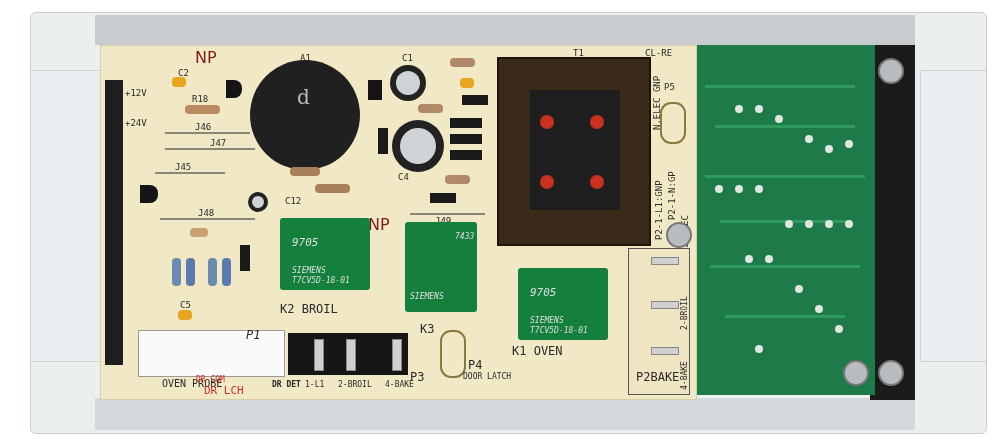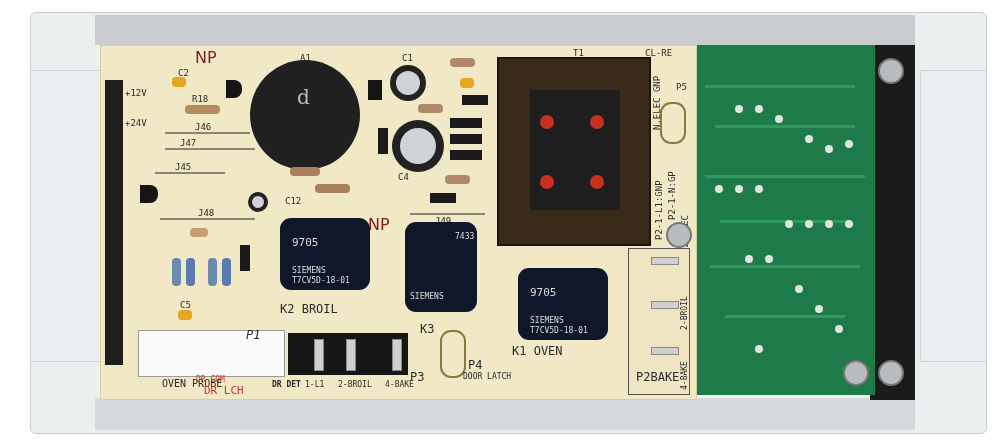--- a/index.html
+++ b/index.html
@@ -20,21 +20,21 @@
   .lbl.big{font-size:12px;}
   .lbl.vert{transform:rotate(-90deg);transform-origin:left top;}
   .red{position:absolute;font-family:"DejaVu Sans",sans-serif;color:#7f1d1d;font-size:16px;}
   .buzzer{left:250px;top:60px;width:110px;height:110px;border-radius:50%;background:#202020;}
   .buzzer-glyph{left:297px;top:85px;color:#bbb;font-size:20px;font-family:"DejaVu Serif",serif;}
   .cap{position:absolute;border-radius:50%;background:#222;}
   .cap-inner{position:absolute;border-radius:50%;background:#cfd3d6;}
   .transformer{left:497px;top:57px;width:150px;height:185px;background:#3a2a1a;border:2px solid #1e140a;}
   .transformer-core{left:530px;top:90px;width:90px;height:120px;background:#1e1e1e;}
   .coil{position:absolute;width:14px;height:14px;border-radius:50%;background:#c83020;}
-  .relay{position:absolute;background:#0f172a;border-radius:11px;}
+  .relay{position:absolute;background:#15803d;border-radius:3px;font-style:italic;}
   .relay-text{position:absolute;font-family:"DejaVu Sans Mono",monospace;color:#ddd;font-size:8px;}
   .resistor{position:absolute;height:9px;border-radius:4px;}
   .wire{position:absolute;height:2px;background:#8a8577;}
   .p1{left:138px;top:330px;width:145px;height:45px;background:#fafafa;border:1px solid #999;}
   .p3{left:288px;top:333px;width:120px;height:42px;background:#161616;}
   .blade{position:absolute;width:8px;height:30px;background:#d0d0d0;border:1px solid #888;}
   .p2-housing{left:628px;top:248px;width:60px;height:145px;border:1px solid #555;background:#efe5c2;}
   .screw{position:absolute;width:22px;height:22px;border-radius:50%;background:#b8bcbf;border:2px solid #777;}
   .small-cap{position:absolute;width:14px;height:10px;border-radius:4px;background:#e8a520;}
 </style>
@@ -105,21 +105,21 @@
 <div class="lbl" style="left:178px;top:68px;">C2</div>
 <div class="small-cap" style="left:460px;top:78px;"></div>
 <div class="small-cap" style="left:178px;top:310px;"></div>
 <div class="lbl" style="left:180px;top:300px;">C5</div>
 
 <div class="resistor" style="left:185px;top:105px;width:35px;background:#b88a60;"></div>
 <div class="lbl" style="left:192px;top:94px;">R18</div>
 <div class="wire" style="left:165px;top:132px;width:85px;"></div>
 <div class="lbl" style="left:195px;top:122px;">J46</div>
 <div class="wire" style="left:165px;top:148px;width:90px;"></div>
-<div class="lbl" style="left:180px;top:138px;">J47</div>
+<div class="lbl" style="left:210px;top:138px;">J47</div>
 <div class="wire" style="left:155px;top:172px;width:70px;"></div>
 <div class="lbl" style="left:175px;top:162px;">J45</div>
 <div class="wire" style="left:160px;top:218px;width:95px;"></div>
 <div class="lbl" style="left:198px;top:208px;">J48</div>
 <div class="wire" style="left:410px;top:213px;width:75px;"></div>
 <div class="lbl" style="left:435px;top:216px;">J49</div>
 <div class="resistor" style="left:290px;top:167px;width:30px;background:#a8805a;"></div>
 <div class="resistor" style="left:315px;top:184px;width:35px;background:#a8805a;"></div>
 <div class="resistor" style="left:450px;top:58px;width:25px;background:#b08a68;"></div>
 <div class="resistor" style="left:418px;top:104px;width:25px;background:#b08a68;"></div>
@@ -151,21 +151,21 @@
 </div>
 <div class="lbl" style="left:573px;top:48px;">T1</div>
 <div class="lbl" style="left:645px;top:48px;">CL-RE</div>
 
 <div class="lbl vert" style="left:652px;top:130px;">N.ELEC GNP</div>
 <div class="lbl vert" style="left:654px;top:240px;">P2-1-L1:GNP</div>
 <div class="lbl vert" style="left:667px;top:220px;">P2-1-N:GP</div>
 <div class="lbl vert" style="left:680px;top:280px;">P2-1-L2:ELEC</div>
 
 <div class="abs" style="left:660px;top:102px;width:22px;height:38px;border:2px solid #8a7a40;border-radius:11px;"></div>
-<div class="lbl" style="left:664px;top:82px;margin-left:12px;">P5</div>
+<div class="lbl" style="left:664px;top:82px;">P5</div>
 
 <div class="relay" style="left:280px;top:218px;width:90px;height:72px;">
   <div class="relay-text" style="left:12px;top:18px;font-size:11px;">9705</div>
   <div class="relay-text" style="left:12px;top:48px;">SIEMENS</div>
   <div class="relay-text" style="left:12px;top:58px;">T7CV5D-18-01</div>
 </div>
 <div class="lbl big" style="left:280px;top:302px;">K2 BROIL</div>
 
 <div class="relay" style="left:405px;top:222px;width:72px;height:90px;">
   <div class="relay-text" style="left:50px;top:10px;">7433</div>

